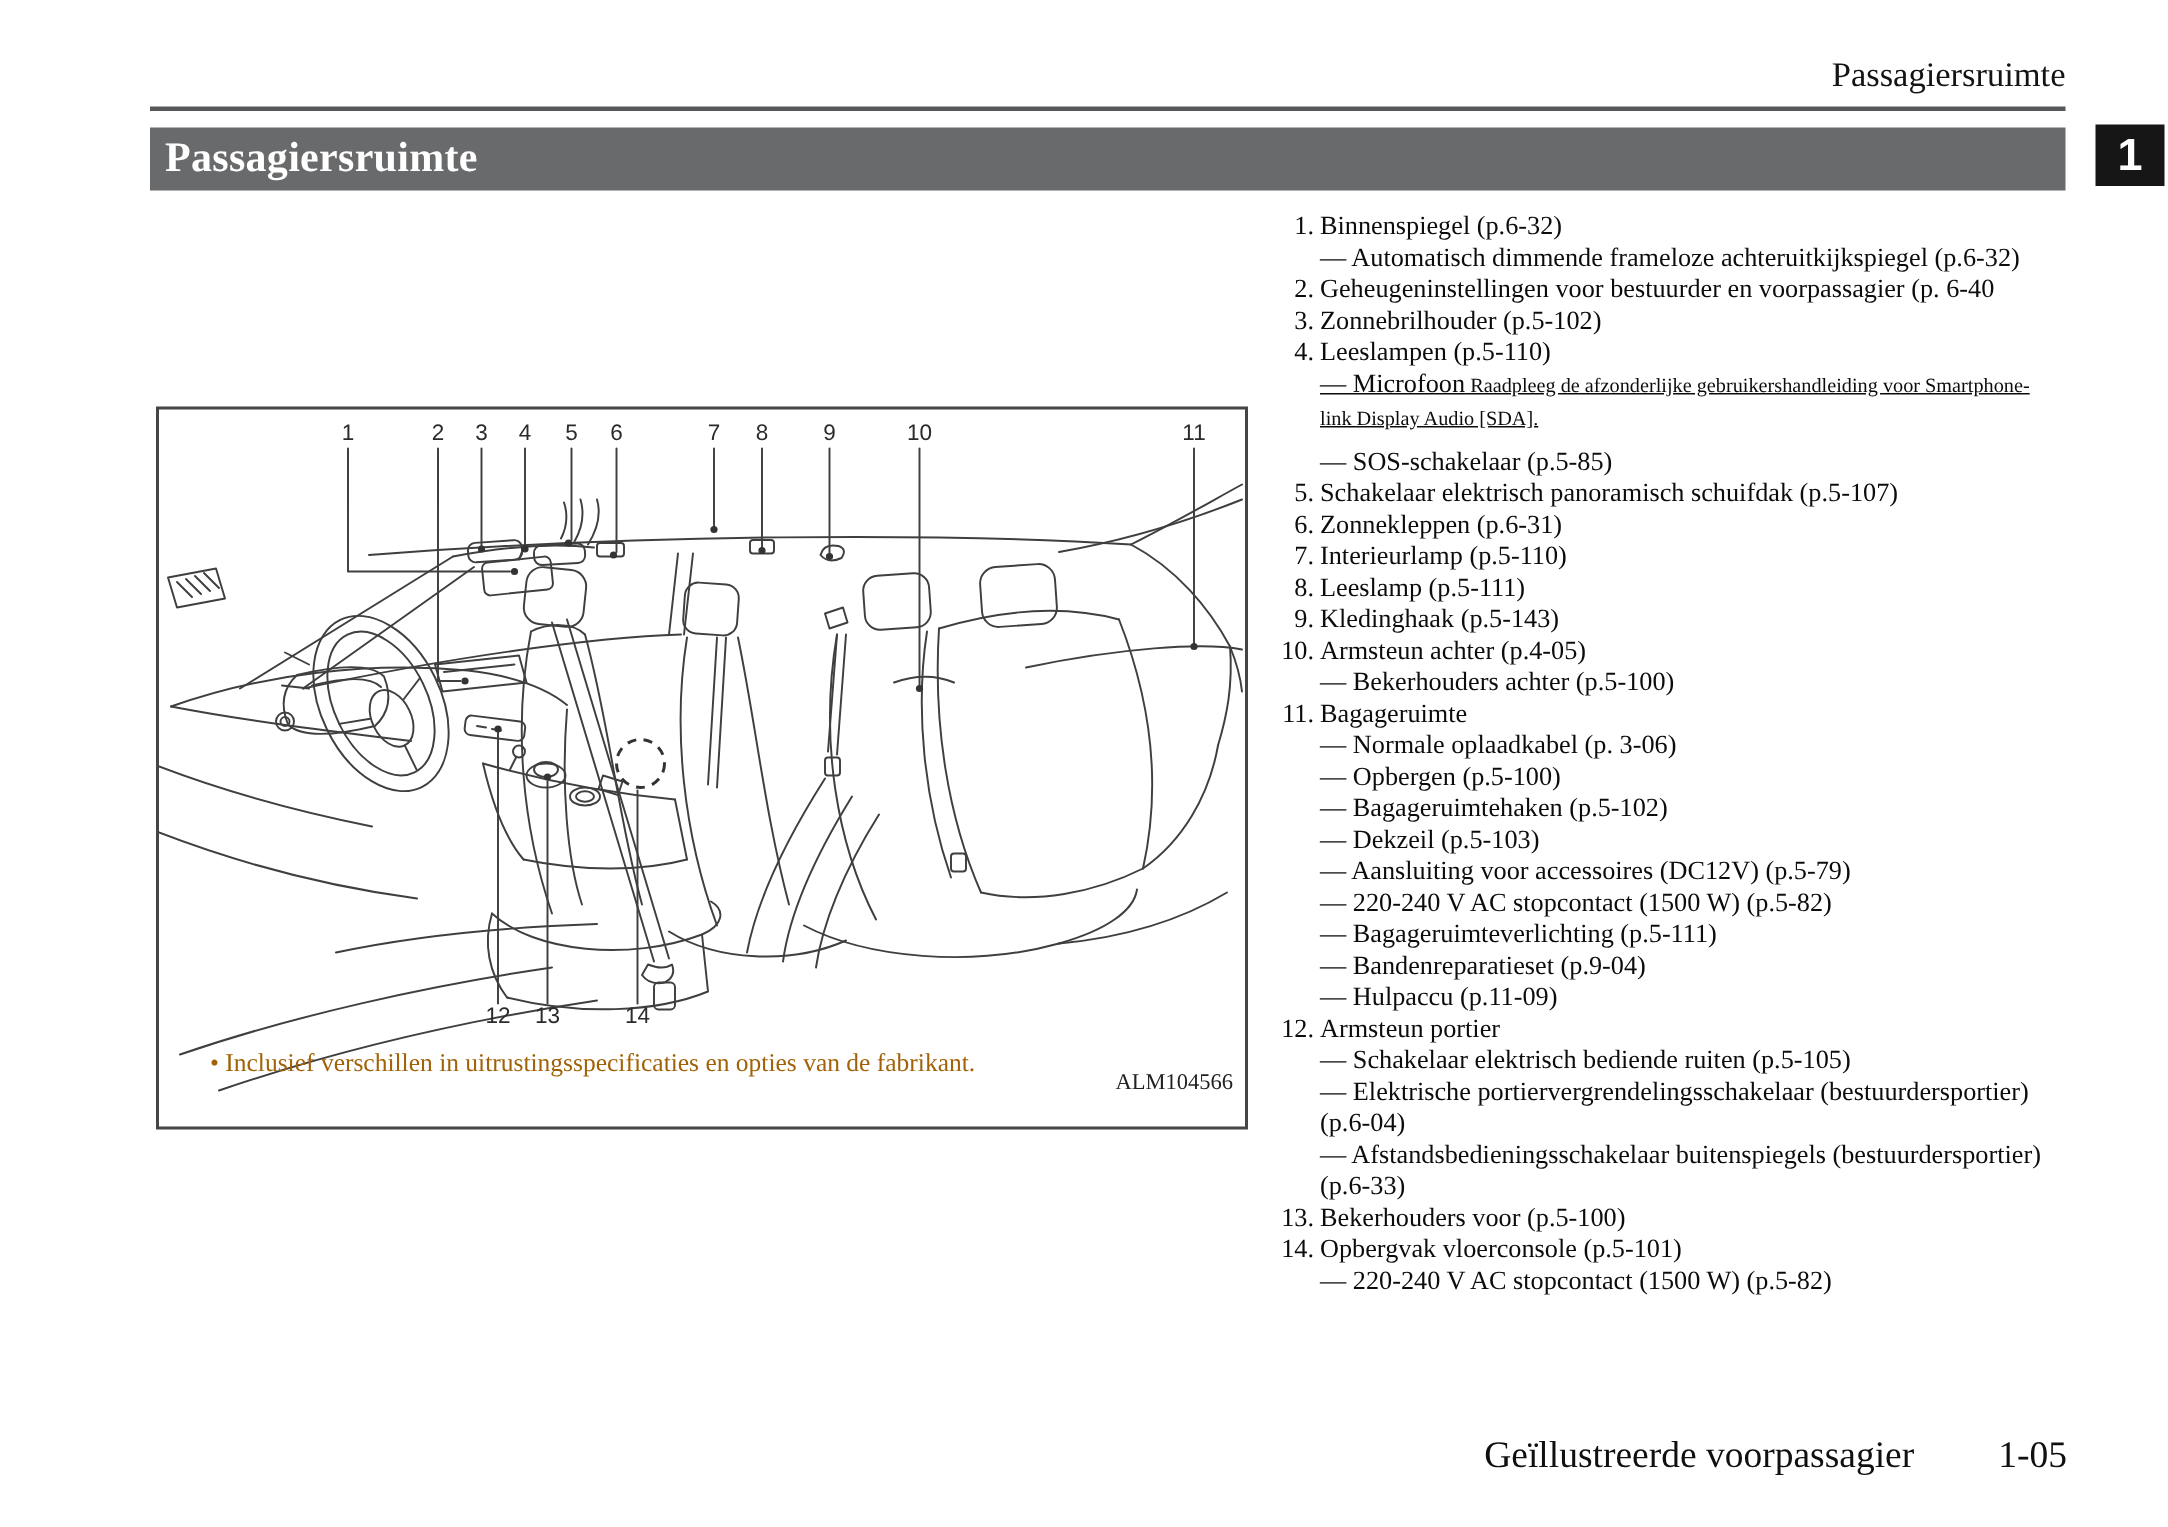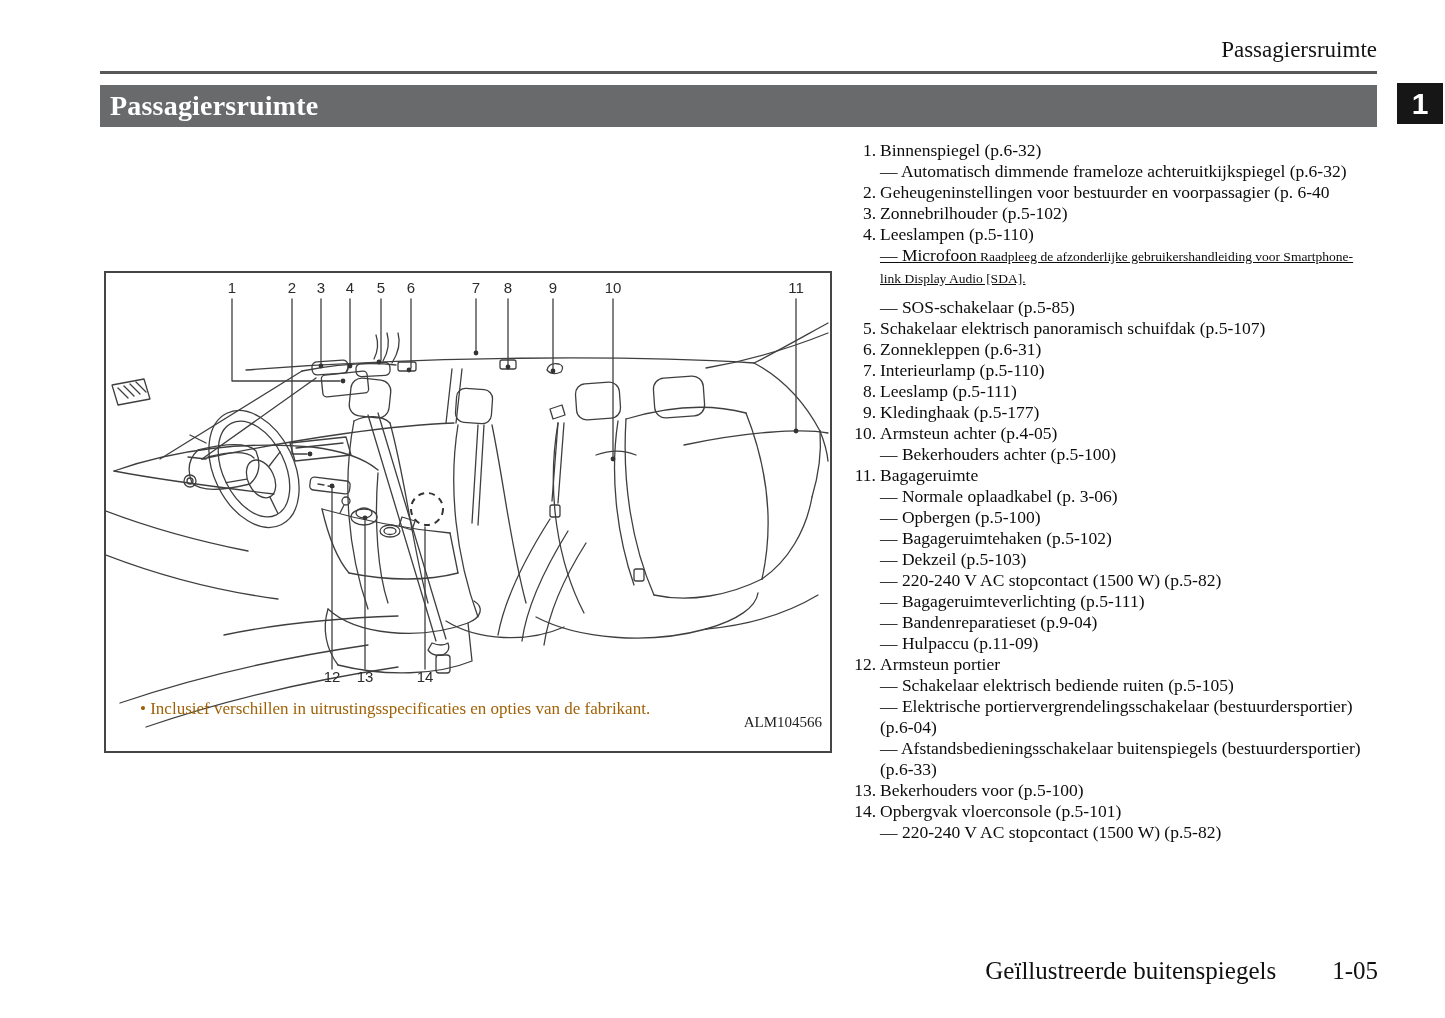--- a/index.html
+++ b/index.html
@@ -239,38 +239,39 @@
     <div class="pl-sub">— Automatisch dimmende frameloze achteruitkijkspiegel (p.6-32)</div>
     <div class="pl-item"><span class="pl-num">2.</span><span>Geheugeninstellingen voor bestuurder en voorpassagier (p. 6-40</span></div>
     <div class="pl-item"><span class="pl-num">3.</span><span>Zonnebrilhouder (p.5-102)</span></div>
     <div class="pl-item"><span class="pl-num">4.</span><span>Leeslampen (p.5-110)</span></div>
     <div class="pl-sub pl-gap">— Microfoon<span class="pl-note"> Raadpleeg de afzonderlijke gebruikershandleiding voor Smartphone-link Display Audio [SDA].</span></div>
     <div class="pl-sub">— SOS-schakelaar (p.5-85)</div>
     <div class="pl-item"><span class="pl-num">5.</span><span>Schakelaar elektrisch panoramisch schuifdak (p.5-107)</span></div>
     <div class="pl-item"><span class="pl-num">6.</span><span>Zonnekleppen (p.6-31)</span></div>
     <div class="pl-item"><span class="pl-num">7.</span><span>Interieurlamp (p.5-110)</span></div>
     <div class="pl-item"><span class="pl-num">8.</span><span>Leeslamp (p.5-111)</span></div>
-    <div class="pl-item"><span class="pl-num">9.</span><span>Kledinghaak (p.5-177)</span></div>
+    <div class="pl-item"><span class="pl-num">9.</span><span>Kledinghaak (p.5-143)</span></div>
     <div class="pl-item"><span class="pl-num">10.</span><span>Armsteun achter (p.4-05)</span></div>
     <div class="pl-sub">— Bekerhouders achter (p.5-100)</div>
     <div class="pl-item"><span class="pl-num">11.</span><span>Bagageruimte</span></div>
     <div class="pl-sub">— Normale oplaadkabel (p. 3-06)</div>
     <div class="pl-sub">— Opbergen (p.5-100)</div>
     <div class="pl-sub">— Bagageruimtehaken (p.5-102)</div>
     <div class="pl-sub">— Dekzeil (p.5-103)</div>
+    <div class="pl-sub">— Aansluiting voor accessoires (DC12V) (p.5-79)</div>
     <div class="pl-sub">— 220-240 V AC stopcontact (1500 W) (p.5-82)</div>
     <div class="pl-sub">— Bagageruimteverlichting (p.5-111)</div>
     <div class="pl-sub">— Bandenreparatieset (p.9-04)</div>
     <div class="pl-sub">— Hulpaccu (p.11-09)</div>
     <div class="pl-item"><span class="pl-num">12.</span><span>Armsteun portier</span></div>
     <div class="pl-sub">— Schakelaar elektrisch bediende ruiten (p.5-105)</div>
     <div class="pl-sub">— Elektrische portiervergrendelingsschakelaar (bestuurdersportier) (p.6-04)</div>
     <div class="pl-sub">— Afstandsbedieningsschakelaar buitenspiegels (bestuurdersportier) (p.6-33)</div>
     <div class="pl-item"><span class="pl-num">13.</span><span>Bekerhouders voor (p.5-100)</span></div>
     <div class="pl-item"><span class="pl-num">14.</span><span>Opbergvak vloerconsole (p.5-101)</span></div>
     <div class="pl-sub">— 220-240 V AC stopcontact (1500 W) (p.5-82)</div>
   </div>
 
 <div class="footer-doc-code">OGND26E2</div>
 <div class="footer-right">
-  <span>Geïllustreerde buitenspiegels</span>
+  <span>Geïllustreerde voorpassagier</span>
   <span>1-05</span>
 </div>
 
 </body></html>

